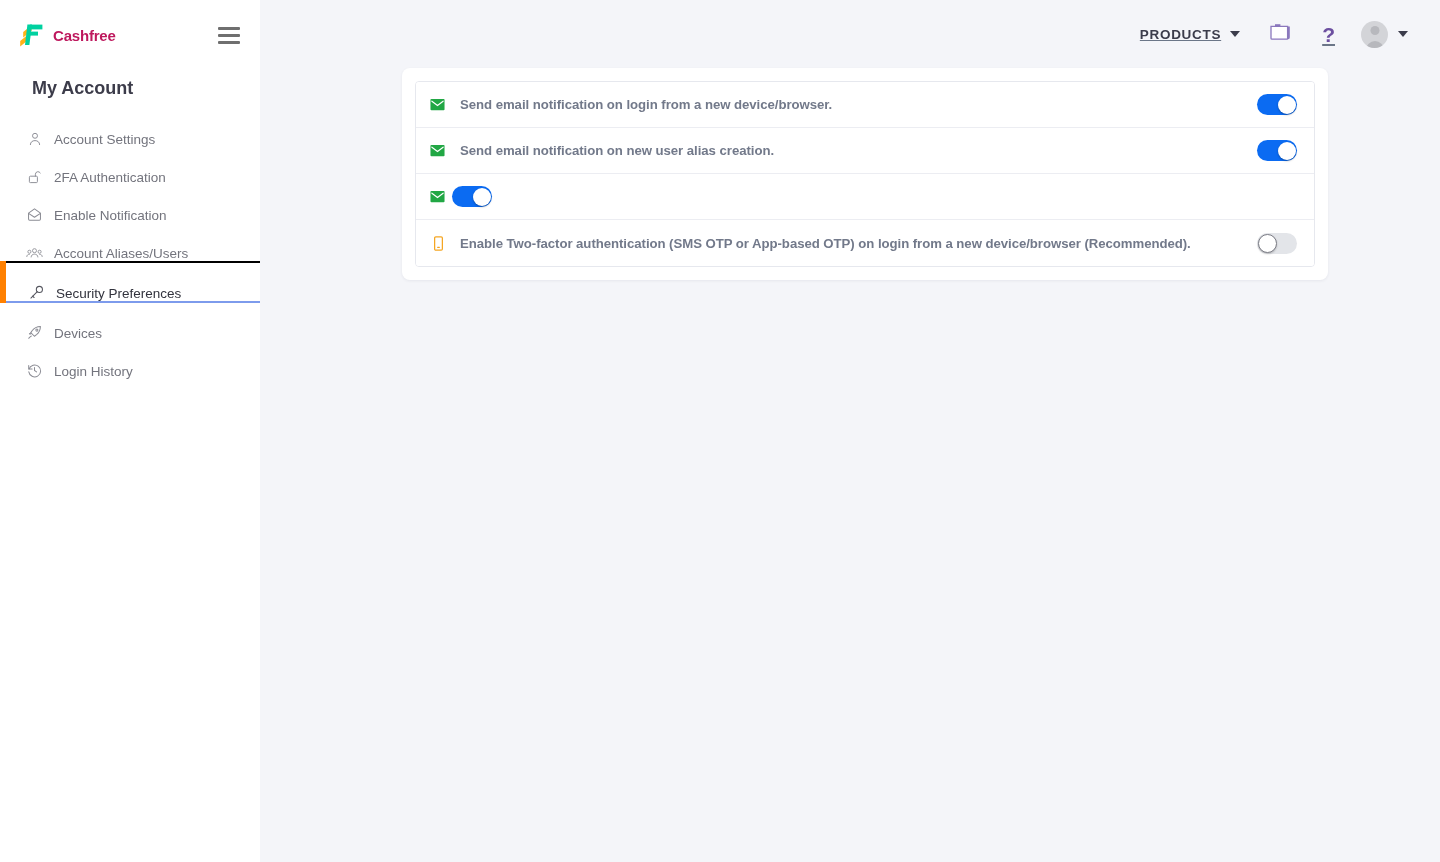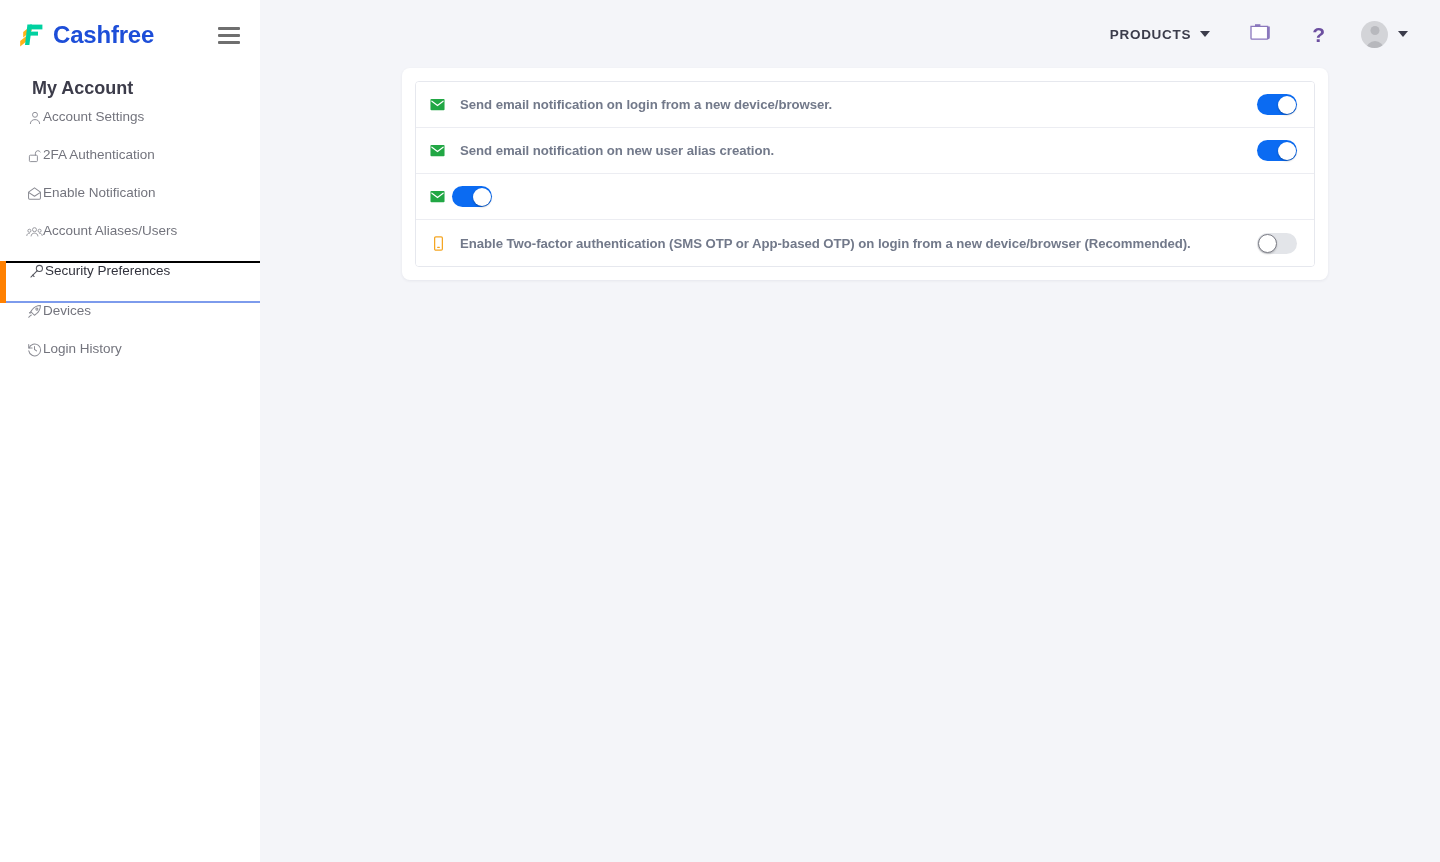--- a/index.html
+++ b/index.html
@@ -31,43 +31,44 @@
   .sidebar-top {
     height: 70px;
     display: flex;
     align-items: center;
     justify-content: space-between;
     padding: 0 20px 0 18px;
   }
   .brand { display: flex; align-items: center; gap: 7px; }
   .brand-logo { width: 28px; height: 30px; display: block; }
   .brand-name {
-    font-size: 24px;
+    font-size: 15px;
     font-weight: bold;
-    color: #1d4ed8;
+    color: #be185d;
     letter-spacing: -0.2px;
   }
   .hamburger {
     width: 22px; height: 17px;
     display: flex; flex-direction: column; justify-content: space-between;
     cursor: pointer;
   }
   .hamburger span { display: block; height: 3px; background: #6f6f6f; border-radius: 1px; }
 
   .section-title {
     font-size: 18px;
     font-weight: bold;
     color: #3c3c4a;
     padding: 8px 0 10px 32px;
   }
 
   .nav { list-style: none; }
   .nav-item {
     display: flex;
-    align-items: flex-start;
+    align-items: flex-end;
+    gap: 11px;
     height: 38px;
     padding-left: 26px;
     font-size: 13.5px;
     color: #73747d;
     cursor: pointer;
     position: relative;
     background: transparent;
   }
   .nav-item .nav-icon {
     width: 17px; height: 17px;
@@ -101,21 +102,22 @@
     height: 862px;
     background: #f4f5f9;
     position: relative;
   }
   .topbar {
     height: 68px;
     display: flex;
     align-items: center;
     justify-content: flex-end;
     padding-right: 32px;
-    gap: 10px;
+    gap: 0;
+    text-decoration: underline;
   }
   .tb-item {
     display: flex; align-items: center;
     cursor: pointer;
     color: #3c3d4c;
   }
   .tb-products {
     font-size: 13.5px;
     font-weight: bold;
     letter-spacing: 0.7px;

